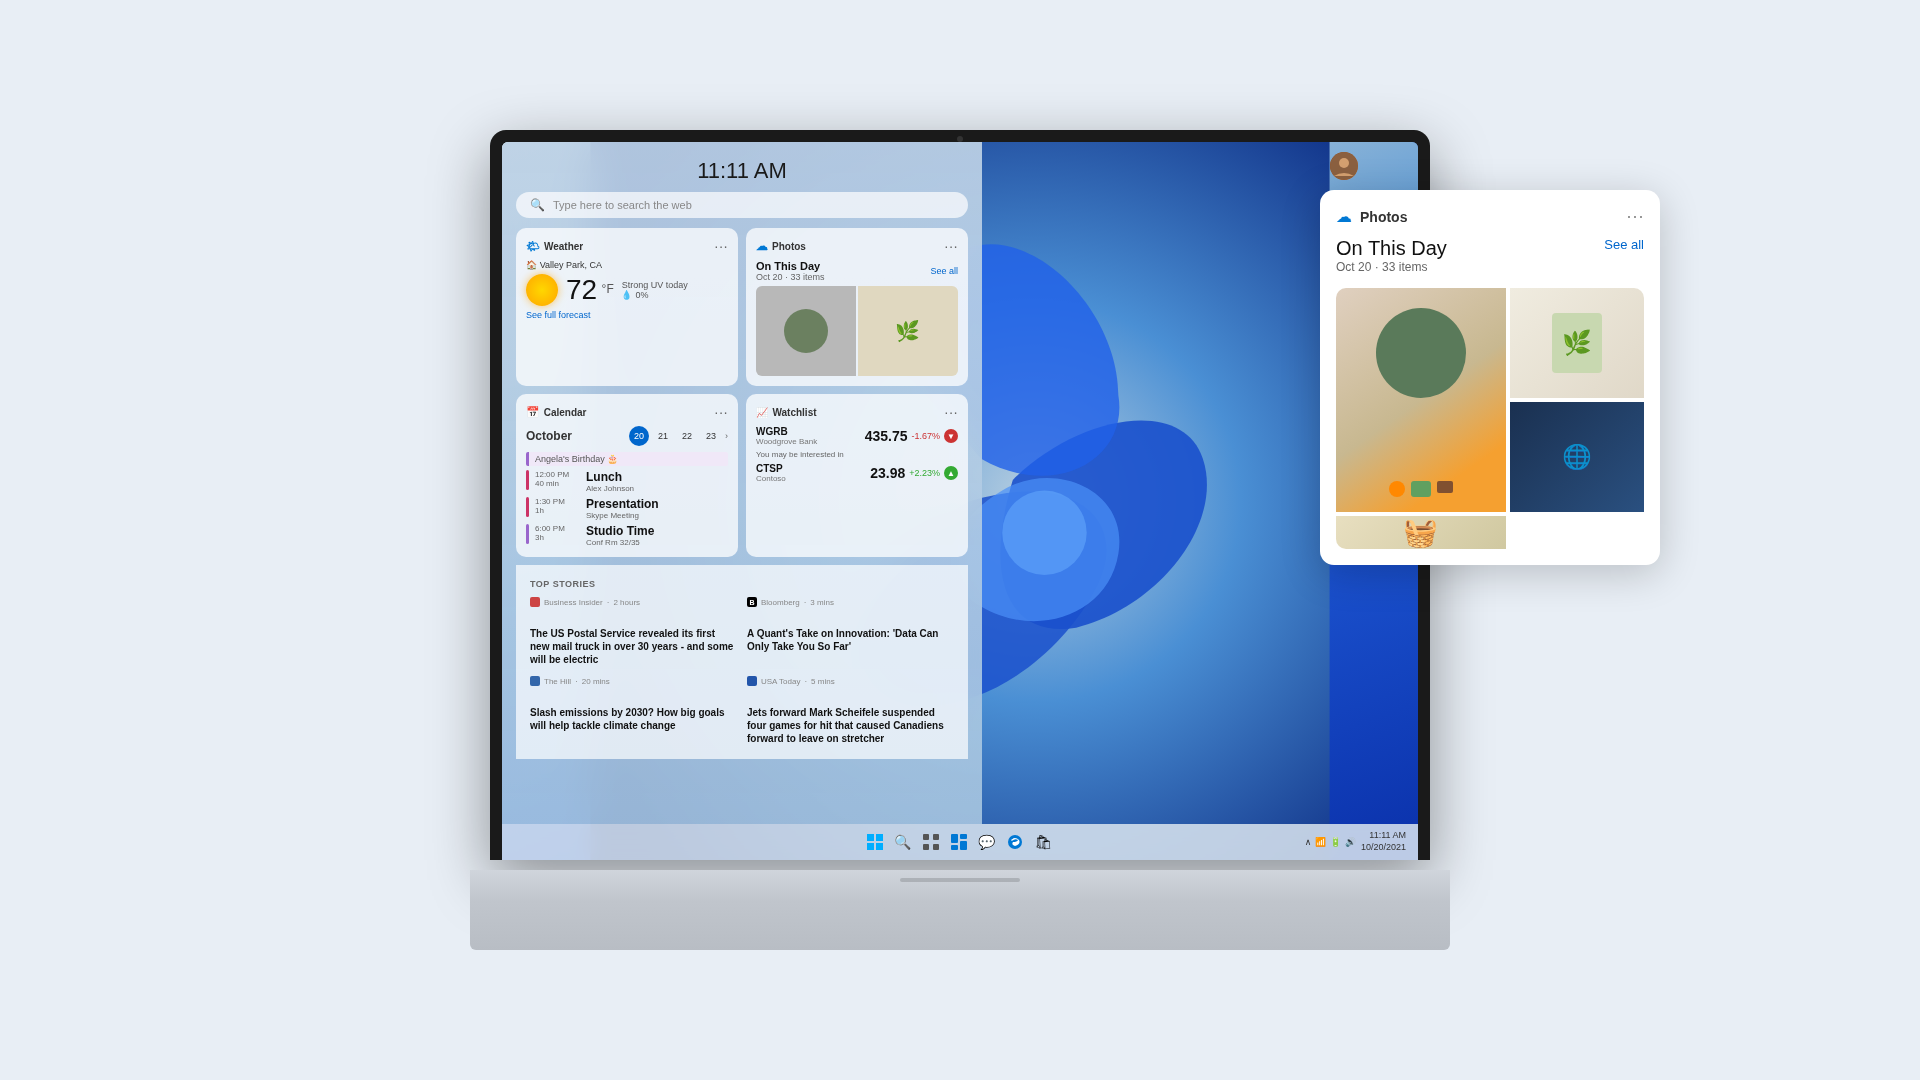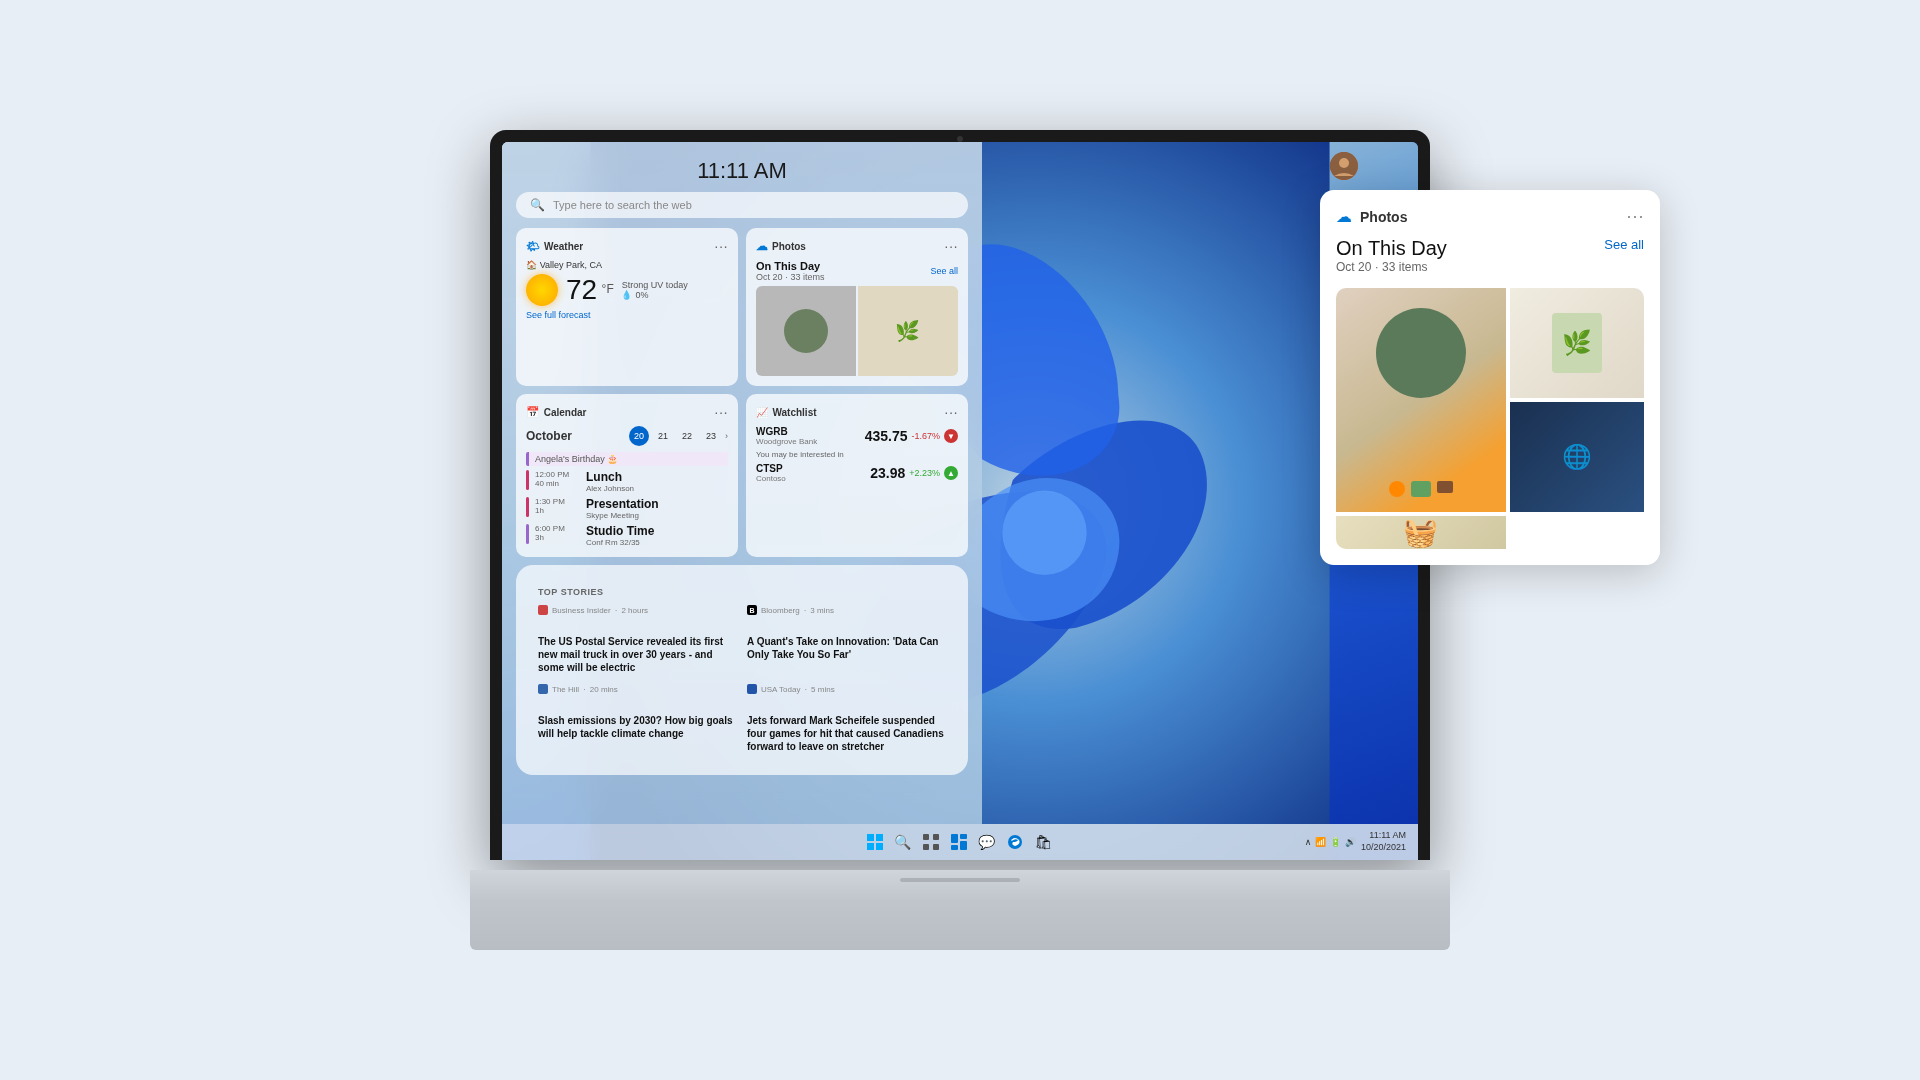--- a/index.html
+++ b/index.html
@@ -471,22 +471,22 @@
       border-radius: 20px;
       padding: 5px 18px;
       font-size: 10px;
       color: #333;
       cursor: pointer;
     }
 
     
     .news-section {
       background: rgba(255,255,255,0.7);
-      border-radius: 17px;
-      padding: 22px;
+      border-radius: 0;
+      padding: 14px;
       margin-top: 0;
     }
 
     .news-label {
       font-size: 9px;
       font-weight: 700;
       color: #666;
       letter-spacing: 0.5px;
       margin-bottom: 8px;
     }

